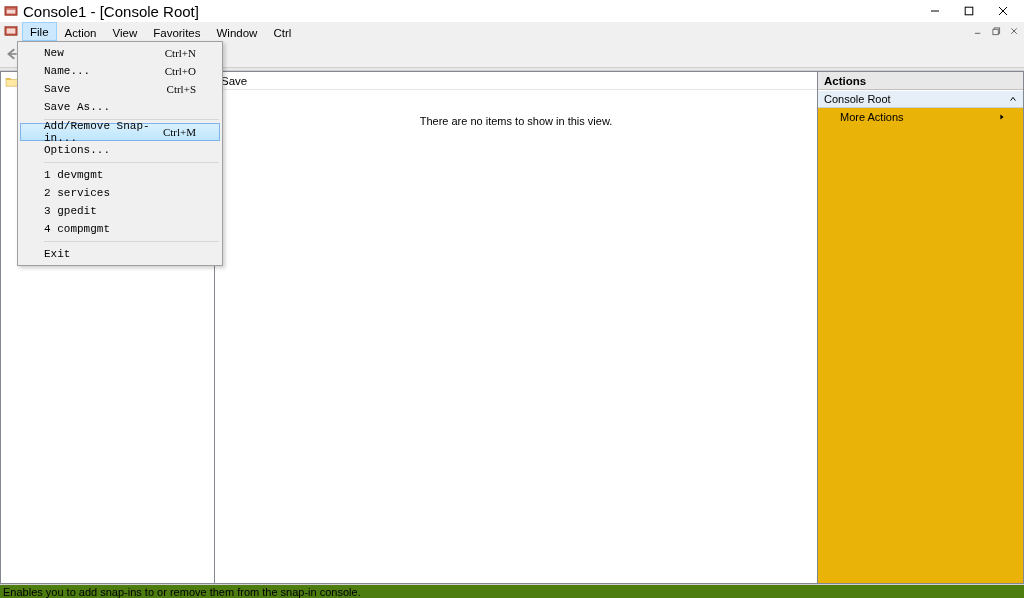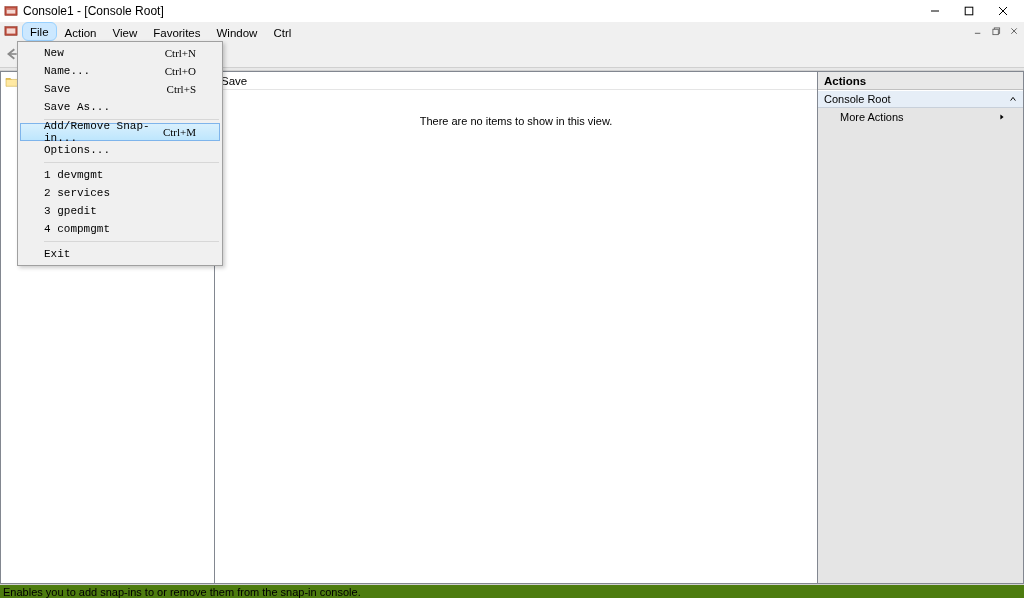--- a/index.html
+++ b/index.html
@@ -1,27 +1,27 @@
 <!DOCTYPE html>
 <html><head>
   <meta charset="utf-8">
   <style>
     * { box-sizing: border-box; margin: 0; padding: 0; font-family: "Segoe UI", Tahoma, sans-serif; font-size: 11px; }
     body { width: 1024px; height: 598px; overflow: hidden; background: #fff; display: flex; flex-direction: column; }
 
     .titlebar { height: 22px; display: flex; align-items: center; padding: 0 4px; }
     .titlebar-icon { width: 14px; height: 14px; margin-right: 5px; }
-    .titlebar-text { flex: 1; font-size: 12px; }
+    .titlebar-text { flex: 1; font-size: 15px; }
     .titlebar-controls { display: flex; height: 100%; align-items: center; }
     .tctrl { width: 34px; height: 22px; display: flex; align-items: center; justify-content: center; }
     .tctrl svg { width: 10px; height: 10px; }
 
     .menubar { height: 19px; display: flex; align-items: stretch; background: #f0f0f0; position: relative; }
     .mdi-icon { width: 14px; height: 14px; margin: 2px 4px 0 4px; }
-    .menu-item { padding: 2px 8px 0 8px; height: 19px; display: flex; align-items: center; font-size: 11.5px; border-radius: 6px; }
+    .menu-item { padding: 2px 8px 0 8px; height: 19px; display: flex; align-items: center; font-size: 11.5px; }
     .menu-item.open { background: #cce8ff; border: 1px solid #99d1ff; padding: 1px 7px 0 7px; }
     .mdi-controls { margin-left: auto; display: flex; align-items: center; padding-right: 2px; gap: 2px; }
     .mdi-btn { width: 16px; height: 15px; display: flex; align-items: center; justify-content: center; font-size: 11px; color: #444; border: 1px solid transparent; }
 
     .dropdown { position: absolute; top: 19px; left: 17px; width: 206px; background: #f0f0f0; border: 1px solid #a0a0a0; box-shadow: 2px 2px 4px rgba(0,0,0,0.2); z-index: 100; padding: 2px; }
     .dd-item { display: flex; align-items: center; height: 18px; padding: 0 24px; position: relative; }
     .dd-item.hover { background: #bee6fd; background: linear-gradient(#d9f0fd,#bee6fd); border: 1px solid #7eb4eb; padding: 0 23px; }
     .dd-text { flex: 1; font-family: Liberation Mono, monospace; }
     .dd-shortcut { color: #000; font-family: Liberation Serif, serif; }
     .dd-sep { height: 1px; background: #d7d7d7; margin: 3px 1px 3px 24px; }
@@ -36,21 +36,21 @@
 
     .tree-pane { width: 215px; border: 1px solid #828790; background: #fff; position: relative; }
     .tree-item { display: flex; align-items: center; height: 16px; padding-left: 4px; margin-top: 2px; gap: 4px; }
     .folder-icon { width: 14px; height: 12px; }
 
     .center-pane { flex: 1; border-top: 1px solid #828790; border-bottom: 1px solid #828790; background: #fff; display: flex; flex-direction: column; }
     .list-header { height: 18px; display: flex; align-items: center; background: #fff; border-bottom: 1px solid #e5e5e5; padding-left: 6px; }
     .list-col { font-size: 11.5px; }
     .list-body { flex: 1; display: flex; align-items: flex-start; justify-content: center; padding-top: 25px; font-size: 11.5px; color: #000; }
 
-    .actions-pane { width: 207px; border: 1px solid #828790; background: #e5e5e5; display: flex; flex-direction: column; }
+    .actions-pane { width: 207px; border: 1px solid #828790; background: #eab308; display: flex; flex-direction: column; }
     .actions-header { height: 18px; background: #e8e8e8; border-bottom: 1px solid #c0c0c0; display: flex; align-items: center; padding-left: 6px; font-weight: bold; font-size: 11.5px; }
     .actions-group { height: 18px; background: #e6eef7; border-top: 1px solid #fff; border-bottom: 1px solid #c8d0da; display: flex; align-items: center; padding: 0 6px; font-size: 11.5px; }
     .actions-group .chev { margin-left: auto; }
     .actions-item { height: 18px; display: flex; align-items: center; padding: 0 17px 0 22px; font-size: 11.5px; }
     .actions-item .chev { margin-left: auto; }
     .chev svg { width: 8px; height: 8px; }
 
     .statusbar { height: 14px; background: #4d7c0f; border-top: 1px solid #d0d0d0; display: flex; align-items: center; padding-left: 3px; font-size: 11px; }
   </style>
 </head>

